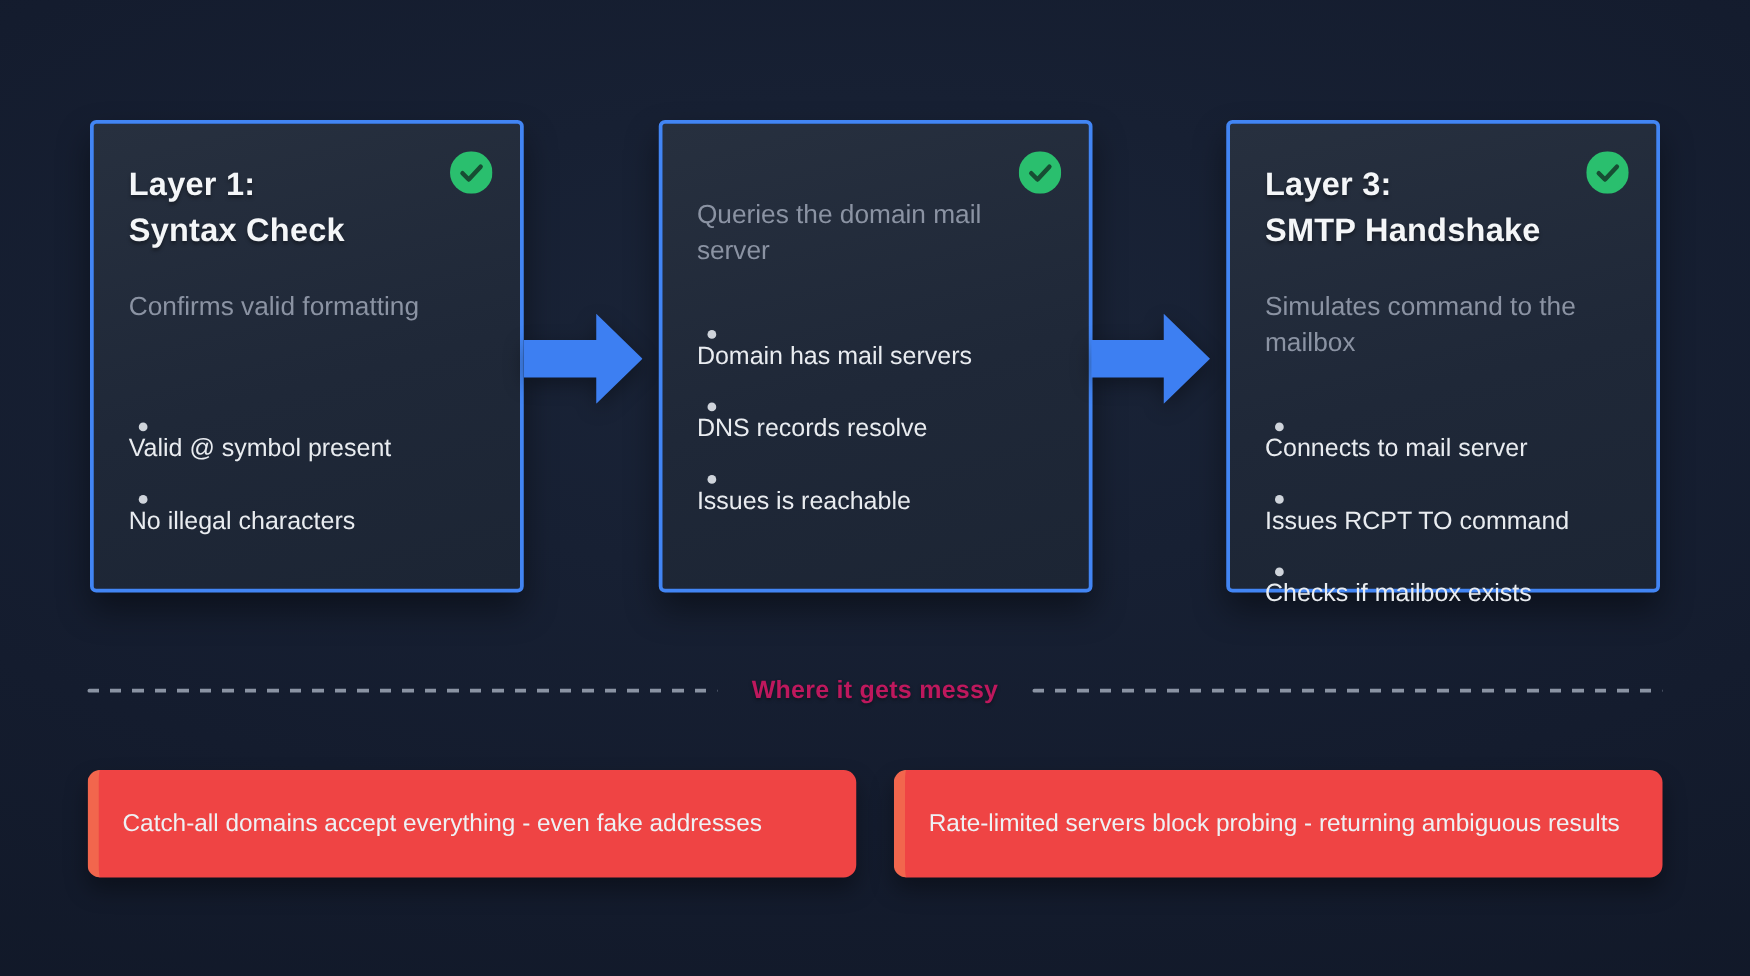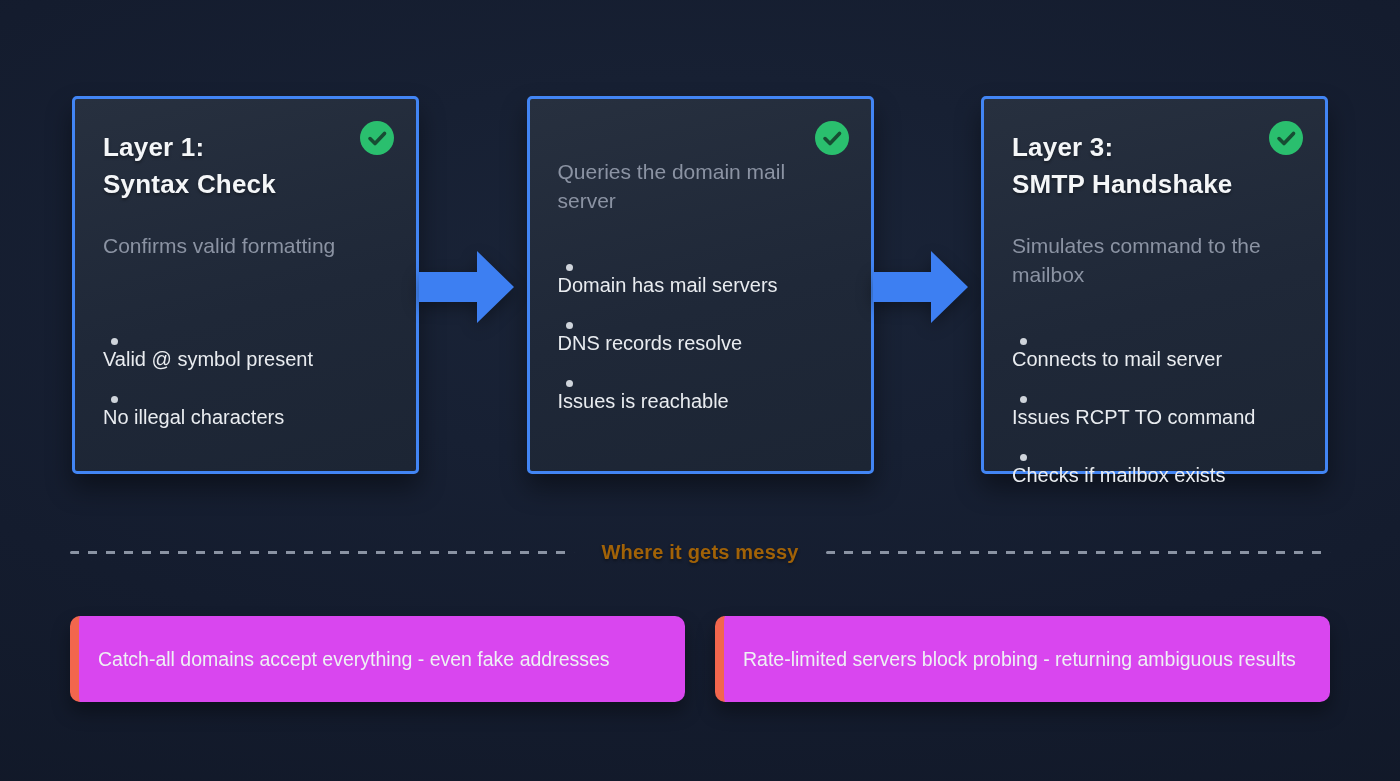--- a/index.html
+++ b/index.html
@@ -36,26 +36,26 @@
   .flow-arrow { position:absolute; top:155px; width:95px; height:72px;
     filter:drop-shadow(0 5px 8px rgba(0,0,0,.35)); }
   .flow-arrow-1 { left:347px; }
   .flow-arrow-2 { left:801px; }
 
   
   .messy-divider { margin:64px 70px 0; height:28px; display:flex; align-items:center; }
   .dash-line { flex:1 1 auto; height:3px; border-radius:2px;
     background:repeating-linear-gradient(90deg, #8a93a3 0 9px, transparent 9px 18px); }
   .messy-label { flex:0 0 auto; margin:0 27px; font-size:20px; font-weight:700;
-    color:#a16207; letter-spacing:.2px; text-shadow:0 2px 3px rgba(0,0,0,.35); }
+    color:#be185d; letter-spacing:.2px; text-shadow:0 2px 3px rgba(0,0,0,.35); }
 
   
   .issues-row { margin:50px 70px 0; display:flex; gap:30px; }
   .issue-card { flex:1 1 0; height:86px; border-radius:10px;
-    background:#d946ef; border-left:9px solid #f2664d;
+    background:#ef4444; border-left:9px solid #f2664d;
     box-shadow:0 10px 18px rgba(0,0,0,.35);
     display:flex; align-items:center; padding:0 20px 0 19px; }
   .issue-text { font-size:19.5px; line-height:28px; color:#eef1f4; }
 </style>
 </head>
 <body>
 
 <div class="layers-row">
 
   <section class="layer-card">

